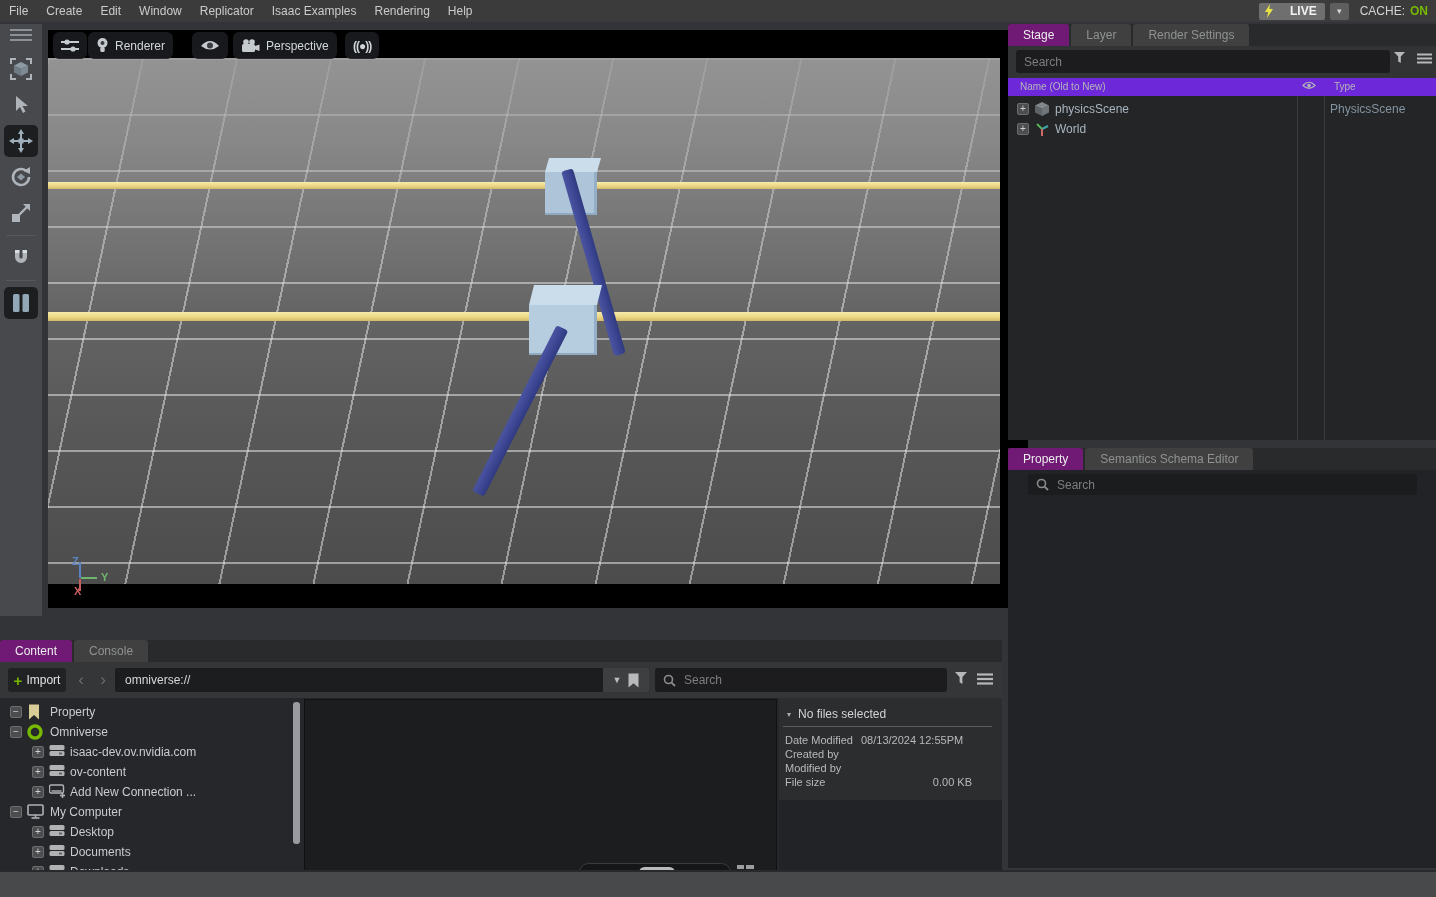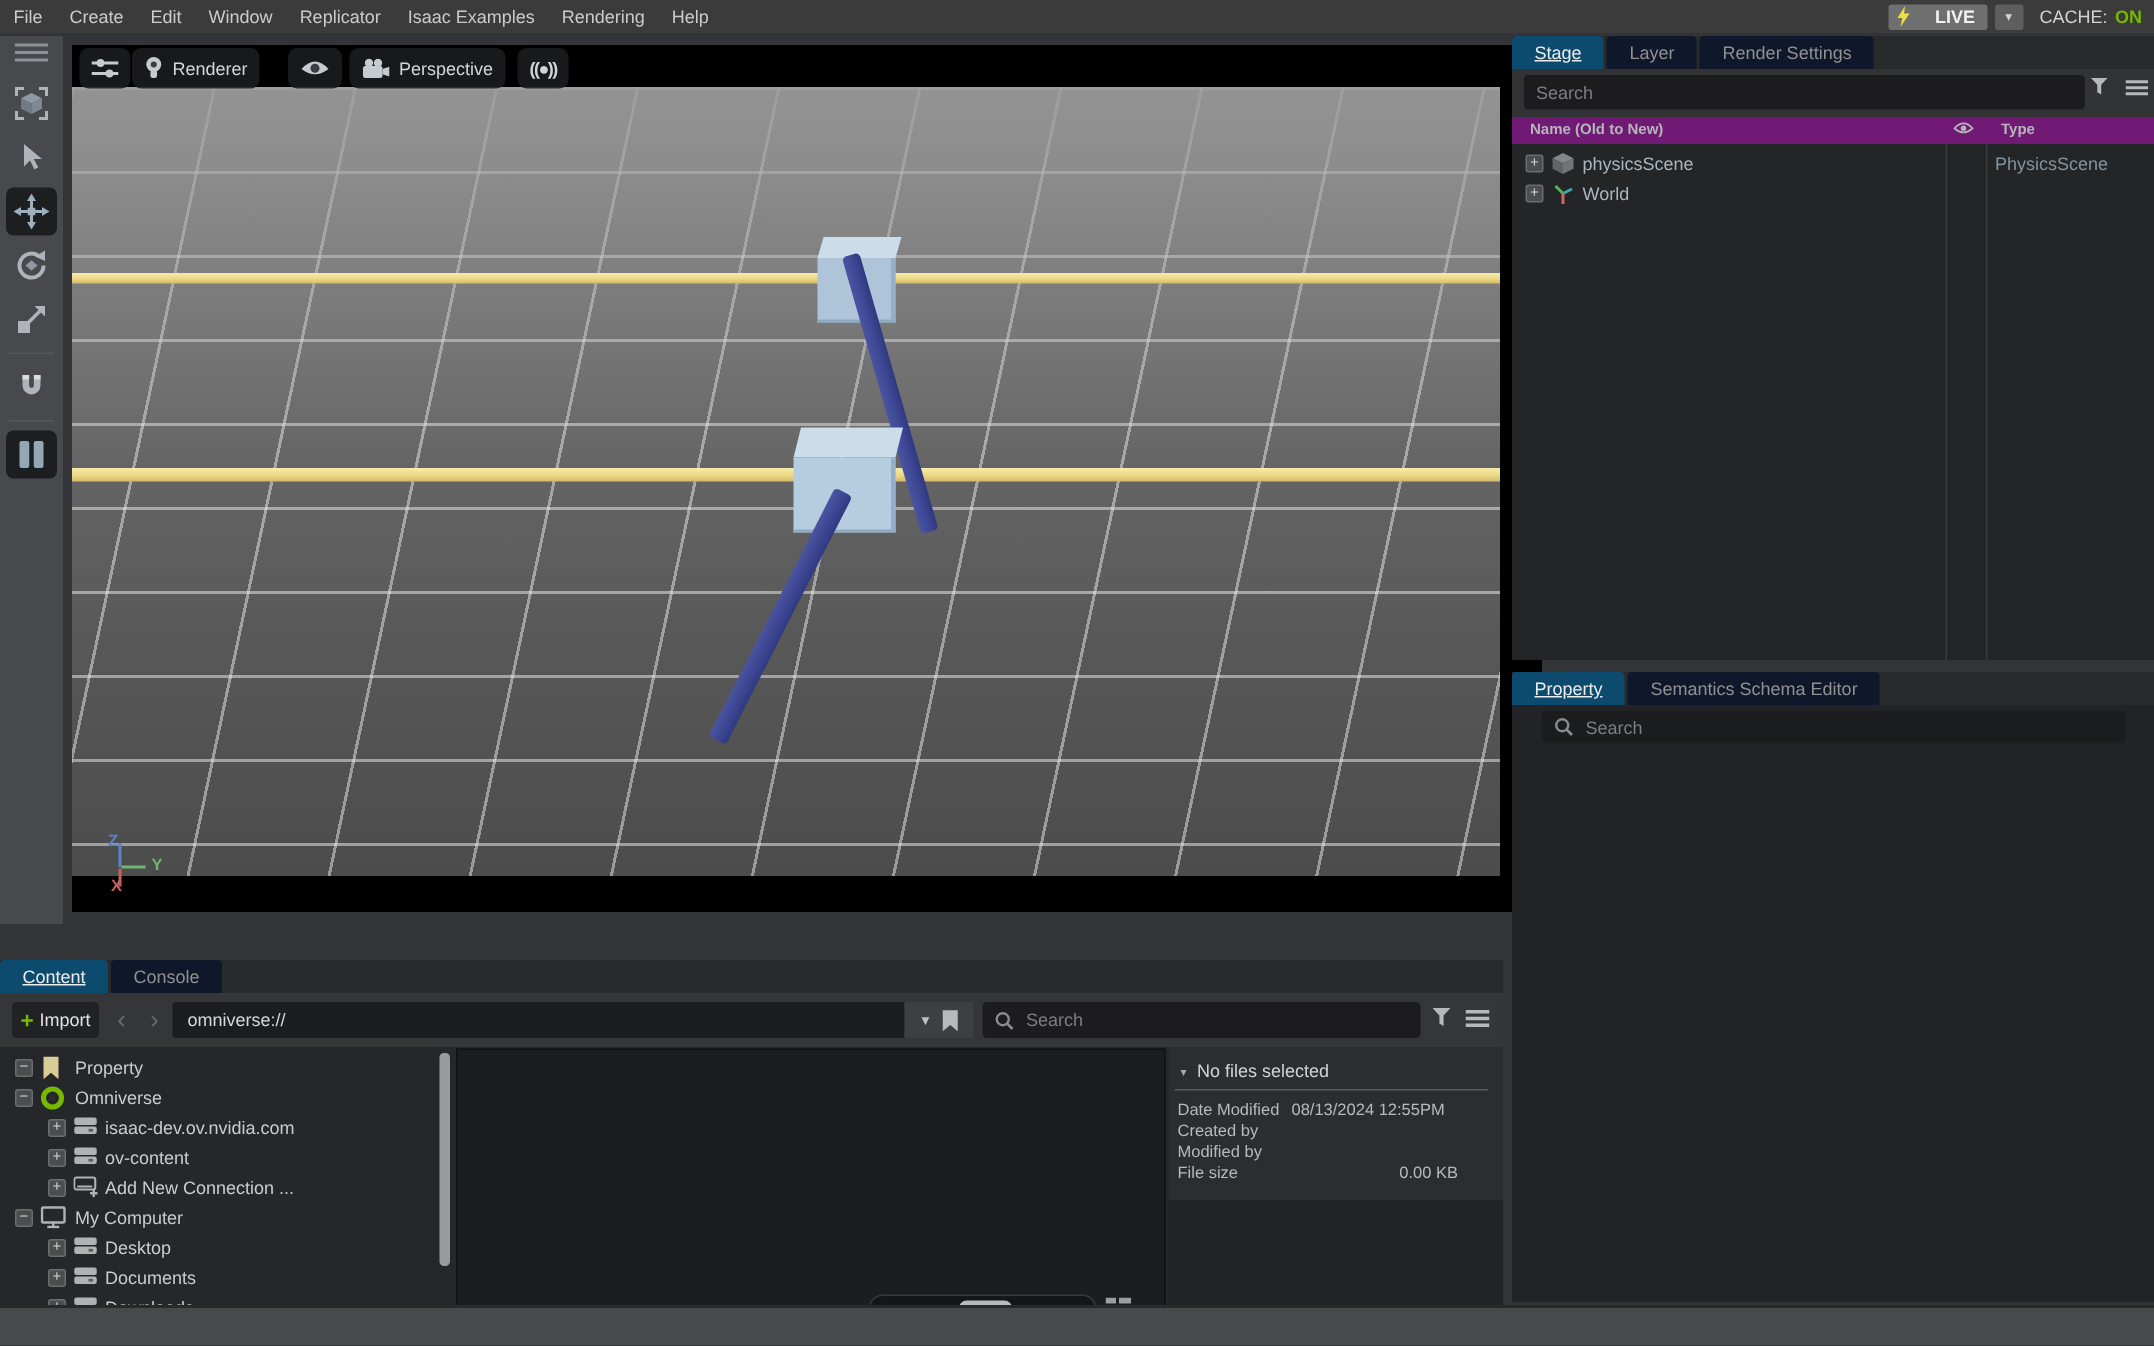--- a/index.html
+++ b/index.html
@@ -71,33 +71,33 @@
 #gz-y { left:33px; top:547px; width:16px; height:2px; background:#6fb76f; }
 #gz-x { left:31px; top:549px; width:2px; height:12px; background:#c75f5f; }
 .gz-label { position:absolute; font-size:11px; font-weight:bold; }
 #gz-lz { left:24px; top:525px; color:#5b84c4; }
 #gz-ly { left:53px; top:541px; color:#6fb76f; }
 #gz-lx { left:26px; top:555px; color:#c75f5f; }
 
 
 .tabbar { position:absolute; left:0; top:0; right:0; height:22px; background:#292a2c;
   display:flex; gap:2px; }
-.tab { padding:0 15px; line-height:22px; background:#0f172a; color:#8f9192; border-radius:3px 3px 0 0; white-space:nowrap; }
-.tab.active { background:#0c4a6e; color:#ececec;text-decoration:underline; }
+.tab { padding:0 15px; line-height:22px; background:#404040; color:#8f9192; border-radius:3px 3px 0 0; white-space:nowrap; }
+.tab.active { background:#701a75; color:#ececec; }
 .searchwrap { position:absolute; background:#1c1c1e; border-radius:3px; display:flex; align-items:center; }
 .searchwrap input { flex:1; background:transparent; border:0; outline:0; color:#d5d5d5;
   font-family:"Liberation Sans",sans-serif; font-size:12px; padding:0 8px; height:100%; width:100%; }
 .searchwrap input::placeholder { color:#7c7e80; }
 
 
 #stage-panel { position:absolute; left:1008px; top:24px; width:428px; height:416px; background:#323335; }
 #stage-search { left:8px; top:26px; width:374px; height:23px; }
 #stage-icons { position:absolute; right:4px; top:28px; display:flex; gap:10px; align-items:center; }
-#stage-head { position:absolute; left:0; top:54px; right:0; height:18px; background:#701a75;
-  color:#b4b6b8; font-size:10px; font-weight:bold; line-height:18px; }
+#stage-head { position:absolute; left:0; top:54px; right:0; height:18px; background:#6d28d9;
+  color:#b4b6b8; font-size:10px; font-weight:normal; line-height:18px; }
 #stage-head .col-name { position:absolute; left:12px; }
 #stage-head .col-eye { position:absolute; left:294px; top:3px; }
 #stage-head .col-type { position:absolute; left:326px; }
 #stage-tree { position:absolute; left:0; top:72px; right:0; bottom:0; background:#232527; }
 .colsep { position:absolute; top:54px; bottom:0; width:1px; background:#3a3c3e; }
 .srow { position:absolute; left:0; right:0; height:20px; }
 .srow .expand { left:9px; top:4px; }
 .srow .sicon { position:absolute; left:26px; top:2px; }
 .srow .sname { position:absolute; left:47px; top:3px; color:#a9b5bf; }
 .srow .stype { position:absolute; left:322px; top:3px; color:#8493a0; }

